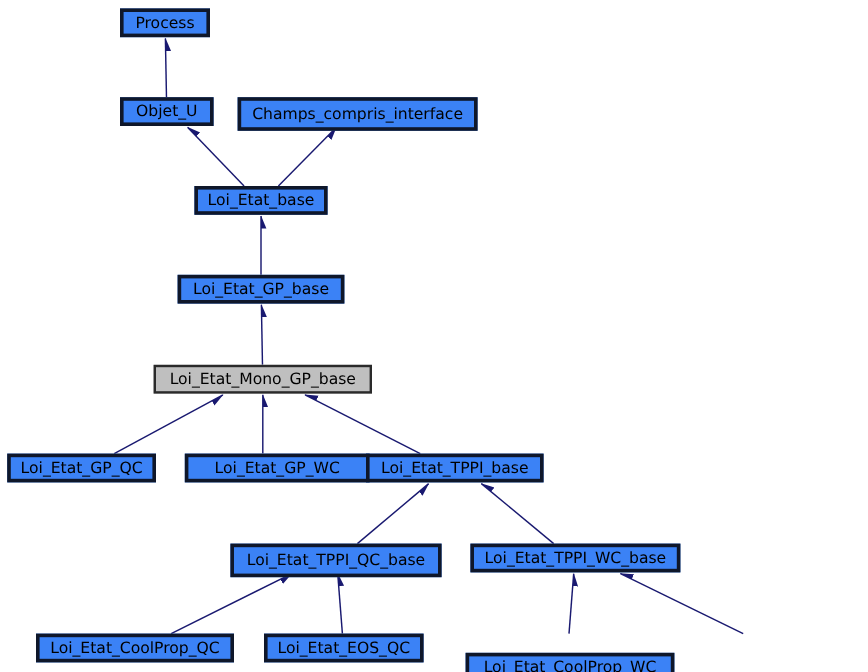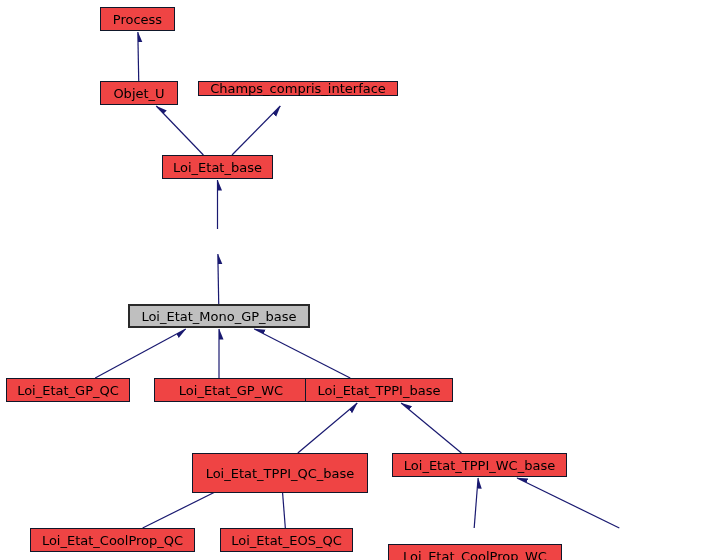--- a/index.html
+++ b/index.html
@@ -19,22 +19,22 @@
     position: absolute;
     left: 0;
     top: 0;
     width: 723px;
     height: 560px;
     pointer-events: none;
   }
   .node {
     position: absolute;
     box-sizing: border-box;
-    border: 1px solid #0f172a;
-    background: #ef4444;
+    border: 3px solid #0f172a;
+    background: #3b82f6;
     color: #000000;
     font-size: 13px;
     line-height: 1;
     display: flex;
     align-items: center;
     justify-content: center;
     white-space: nowrap;
     cursor: pointer;
   }
   .node.highlighted {
@@ -67,24 +67,25 @@
         <line x1="461.41" y1="453" x2="401.11" y2="403" stroke="#191970" stroke-width="1.2" marker-end="url(#arrowhead)"></line>
         <line x1="142.65" y1="528" x2="243.15" y2="478" stroke="#191970" stroke-width="1.2" marker-end="url(#arrowhead)"></line>
         <line x1="285.33" y1="528" x2="281.43" y2="478" stroke="#191970" stroke-width="1.2" marker-end="url(#arrowhead)"></line>
         <line x1="474.17" y1="528" x2="478.07" y2="478" stroke="#191970" stroke-width="1.2" marker-end="url(#arrowhead)"></line>
         <line x1="619.31" y1="528" x2="517.01" y2="478" stroke="#191970" stroke-width="1.2" marker-end="url(#arrowhead)"></line>
       </g>
   </svg>
 
 <div class="node" style="left: 100px; top: 7px; width: 75px; height: 24px;">Process</div>
     <div class="node" style="left: 100px; top: 81px; width: 78px; height: 24px;">Objet_U</div>
-    <div class="node" style="left: 198px; top: 81px; width: 200px; height: 15px;">Champs_compris_interface</div>
+    <div class="node" style="left: 198px; top: 81px; width: 200px; height: 28px;">Champs_compris_interface</div>
     <div class="node" style="left: 162px; top: 155px; width: 111px; height: 24px;">Loi_Etat_base</div>
+    <div class="node" style="left: 148px; top: 229px; width: 139px; height: 24px;">Loi_Etat_GP_base</div>
     <div class="node highlighted" style="left: 128px; top: 304px; width: 182px; height: 24px; text-align: right;">Loi_Etat_Mono_GP_base</div>
     <div class="node" style="left: 6px; top: 378px; width: 124px; height: 24px;">Loi_Etat_GP_QC</div>
     <div class="node" style="left: 154px; top: 378px; width: 154px; height: 24px;">Loi_Etat_GP_WC</div>
     <div class="node" style="left: 305px; top: 378px; width: 148px; height: 24px;">Loi_Etat_TPPI_base</div>
-    <div class="node" style="left: 192px; top: 453px; width: 176px; height: 40px;">Loi_Etat_TPPI_QC_base</div>
+    <div class="node" style="left: 192px; top: 453px; width: 176px; height: 28px;">Loi_Etat_TPPI_QC_base</div>
     <div class="node" style="left: 392px; top: 453px; width: 175px; height: 24px;">Loi_Etat_TPPI_WC_base</div>
     <div class="node" style="left: 30px; top: 528px; width: 165px; height: 24px;">Loi_Etat_CoolProp_QC</div>
     <div class="node" style="left: 220px; top: 528px; width: 133px; height: 24px;">Loi_Etat_EOS_QC</div>
     <div class="node" style="left: 388px; top: 528px; width: 174px; height: 24px; margin-top: 16px;">Loi_Etat_CoolProp_WC</div>
   </div>
 
 </body></html>

